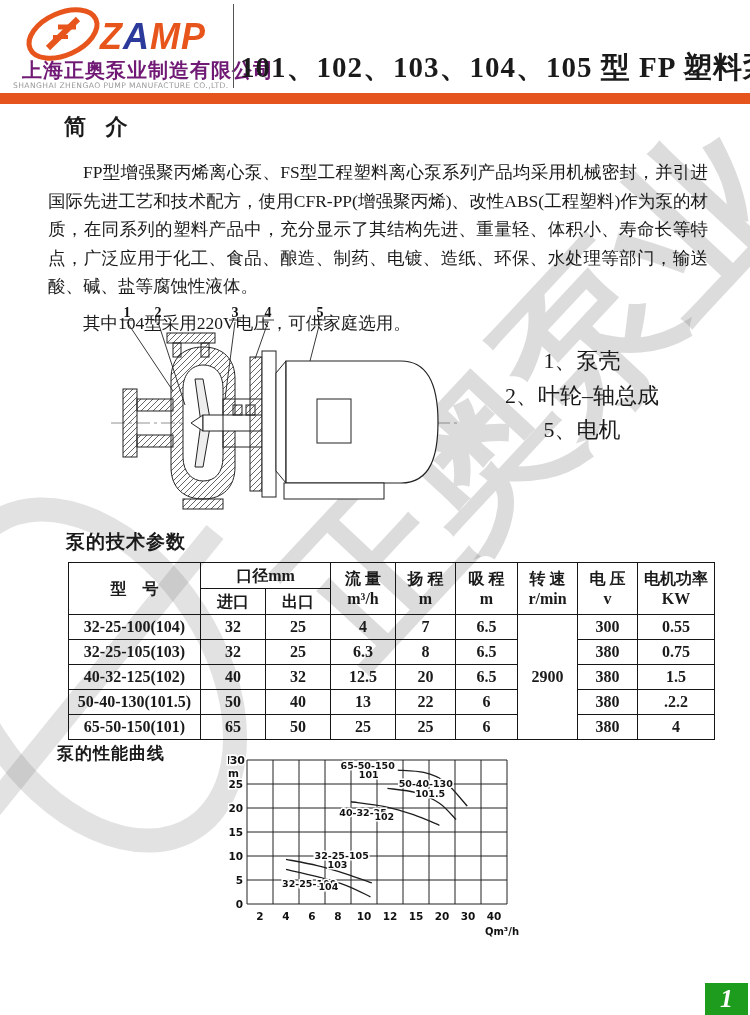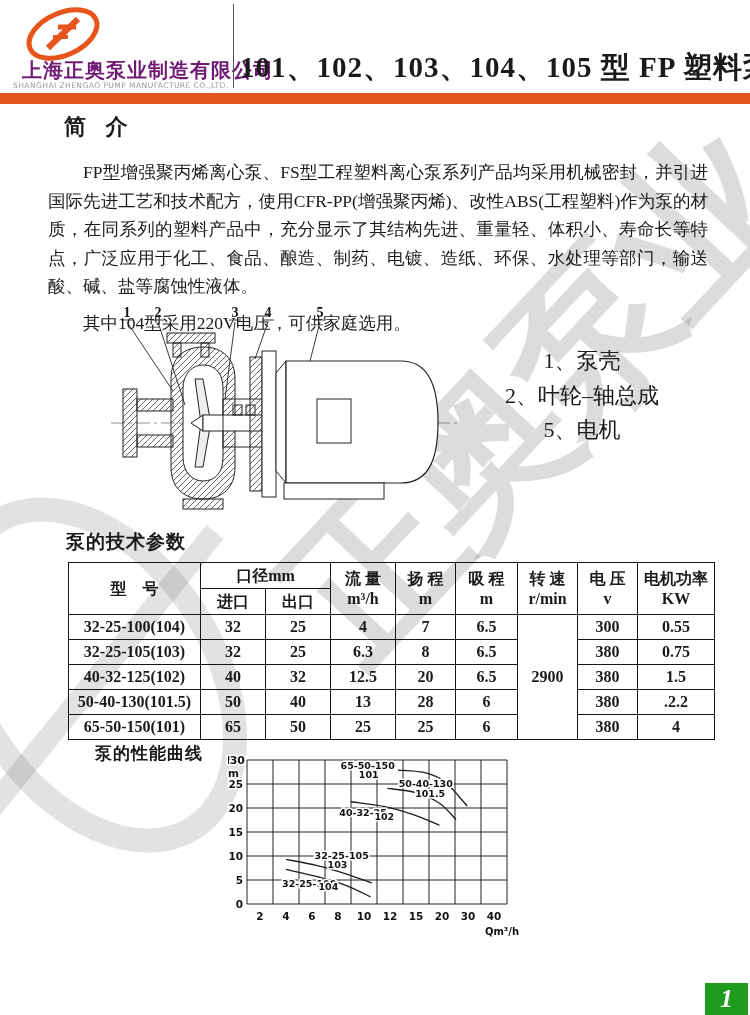--- a/index.html
+++ b/index.html
@@ -31,21 +31,21 @@
   .parts div{height:34.5px;line-height:34.5px;white-space:nowrap;}
   
   .specs-h{left:66px;top:529px;font-size:19px;font-weight:700;letter-spacing:1px;}
   table.specs{position:absolute;left:68px;top:562px;z-index:1;border-collapse:collapse;
               table-layout:fixed;width:646px;background:transparent;}
   table.specs th,table.specs td{border:1.6px solid #161616;text-align:center;vertical-align:middle;
               font-size:16px;font-weight:600;padding:0;line-height:1.25;}
   table.specs thead th{height:25px;}
   table.specs tbody td{height:24px;}
   
-  .curves-h{left:57px;top:742px;font-size:17px;font-weight:700;letter-spacing:1px;margin-left:38px;}
+  .curves-h{left:57px;top:742px;font-size:17px;font-weight:700;letter-spacing:1px;}
   
   .pagenum{left:705px;top:983px;width:43px;height:32px;color:#fff;text-align:center;
            font-size:26px;font-style:italic;line-height:31px;font-weight:600;}
 </style>
 </head>
 <body>
 
 <div class="page">
 
   <svg class="wm" style="left:-70px;top:470px;" width="340" height="410" viewBox="0 0 340 410">
@@ -57,20 +57,23 @@
   <div class="wm wm-text">正奥泵业</div>
 
   <svg class="layer" style="left:18px;top:6px;" width="92" height="56" viewBox="0 0 92 56">
     <g fill="none" stroke="#e8551c">
       <ellipse cx="45" cy="28" rx="36" ry="21" stroke-width="5" transform="rotate(-24 45 28)"></ellipse>
       <path d="M30,42 L60,13" stroke-width="6"></path>
       <path d="M40,21 L58,21" stroke-width="5"></path>
       <path d="M35,31 L50,31" stroke-width="4"></path>
     </g>
   </svg>
+  <div class="layer zamp">
+    <span style="color:#e8551c;">Z</span><span style="color:#2b3a9b;">A</span><span style="color:#e8551c;">M</span><span style="color:#e8551c;">P</span>
+  </div>
   <div class="layer company-cn">上海正奥泵业制造有限公司</div>
   <div class="layer company-en">SHANGHAI ZHENGAO PUMP MANUFACTURE CO.,LTD.</div>
   <div class="layer hdr-divider"></div>
   <div class="layer page-title">101、102、103、104、105 型 FP 塑料泵</div>
   <div class="layer orange-bar" style="background:#e4541c;"></div>
 
   <div class="layer intro-h">简 介</div>
   <div class="layer intro-body">
     <p>FP型增强聚丙烯离心泵、FS型工程塑料离心泵系列产品均采用机械密封，并引进国际先进工艺和技术配方，使用CFR-PP(增强聚丙烯)、改性ABS(工程塑料)作为泵的材质，在同系列的塑料产品中，充分显示了其结构先进、重量轻、体积小、寿命长等特点，广泛应用于化工、食品、酿造、制药、电镀、造纸、环保、水处理等部门，输送酸、碱、盐等腐蚀性液体。</p>
     <p>其中104型采用220V电压，可供家庭选用。</p>
@@ -221,21 +224,21 @@
           <td>20</td>
           <td>6.5</td>
           <td>380</td>
           <td>1.5</td>
         </tr>
         <tr>
           <td>50-40-130(101.5)</td>
           <td>50</td>
           <td>40</td>
           <td>13</td>
-          <td>28</td>
+          <td>22</td>
           <td>6</td>
           <td>380</td>
           <td>.2.2</td>
         </tr>
         <tr>
           <td>65-50-150(101)</td>
           <td>65</td>
           <td>50</td>
           <td>25</td>
           <td>25</td>

